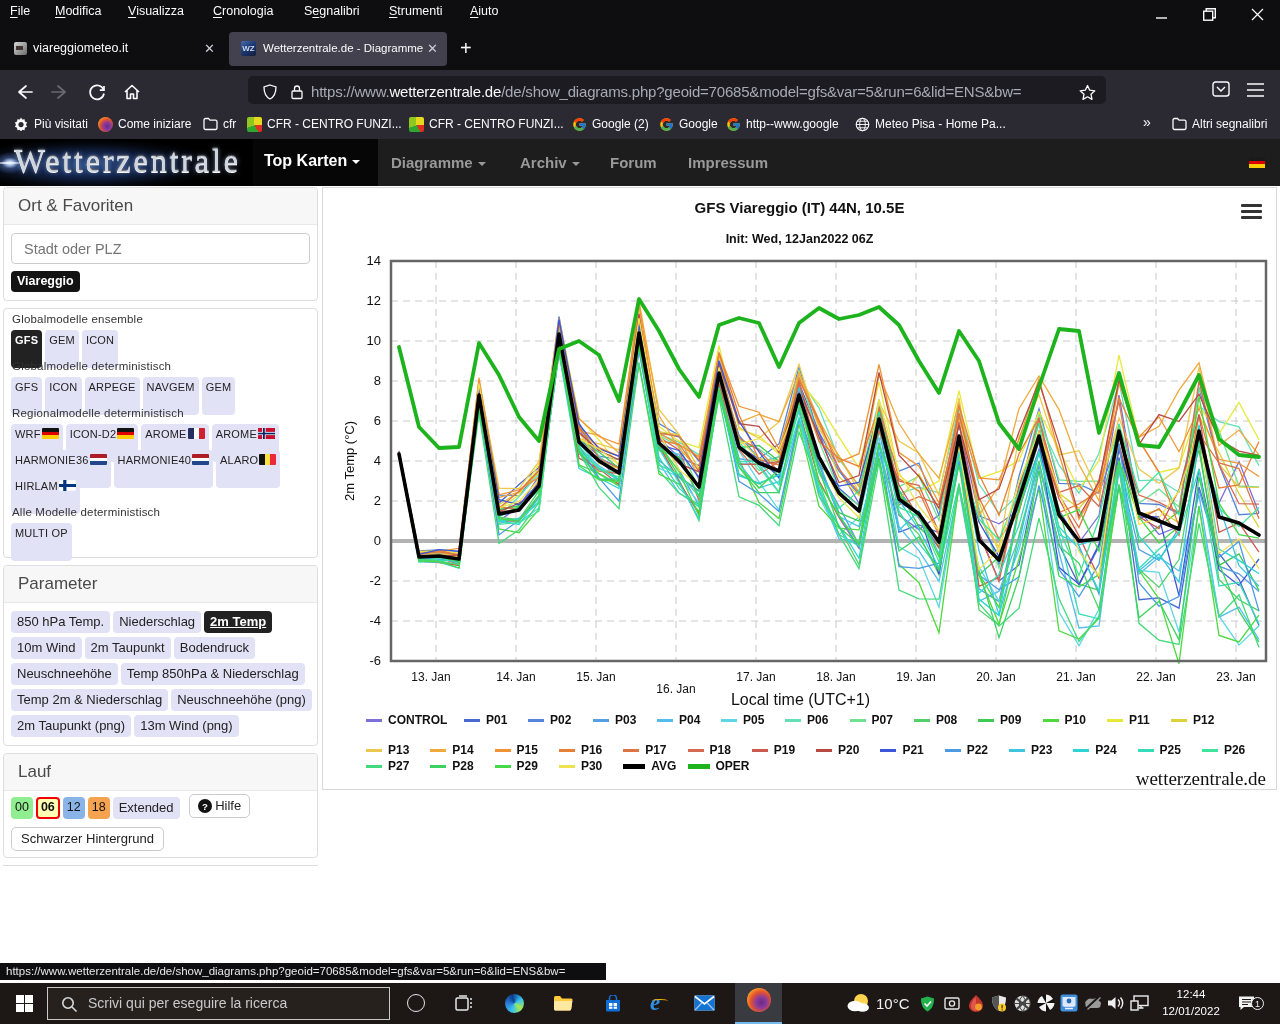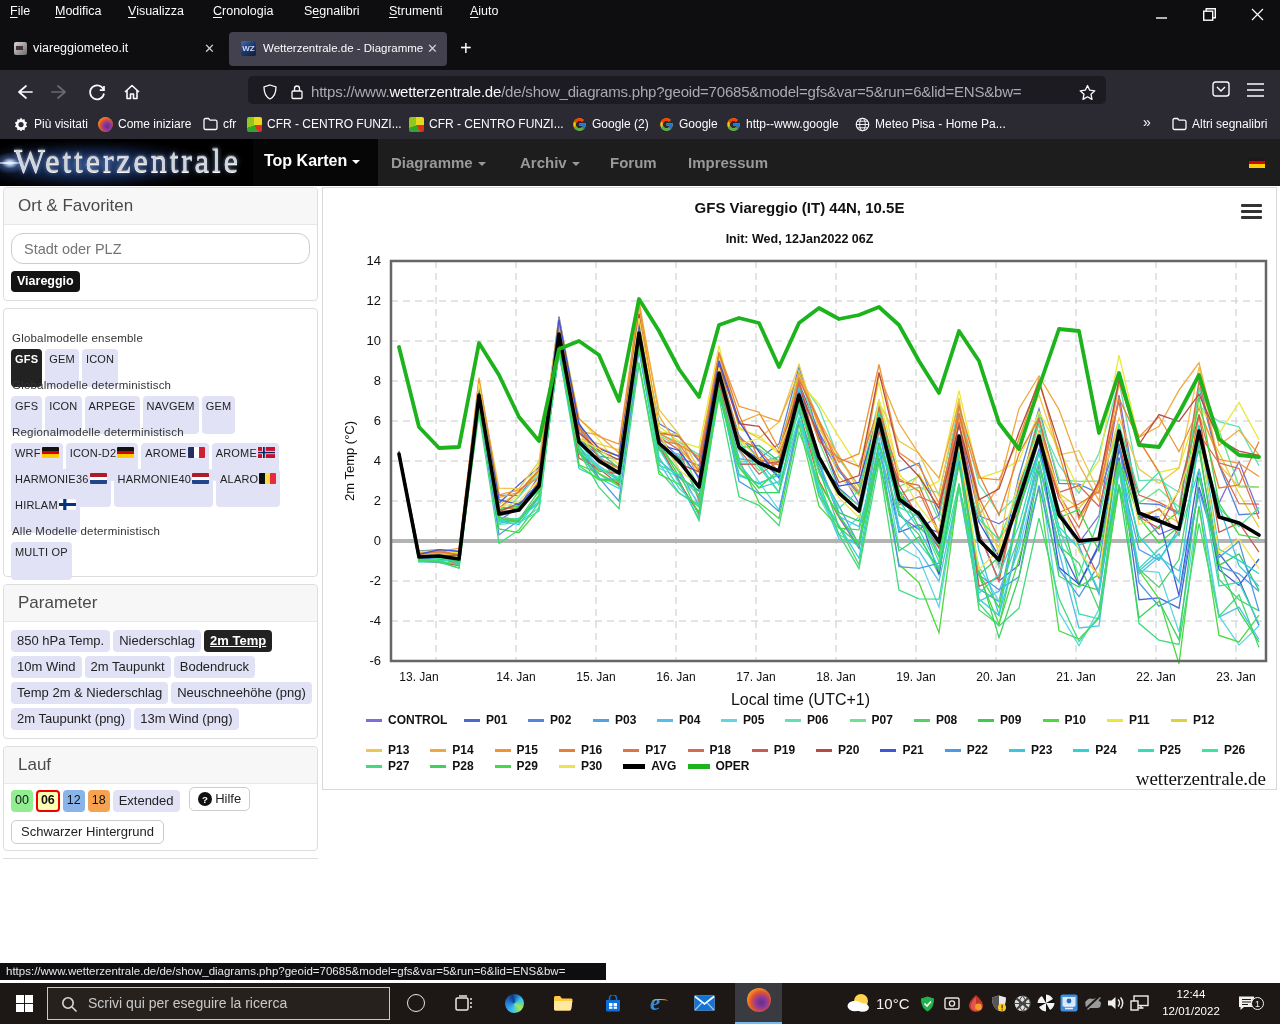--- a/index.html
+++ b/index.html
@@ -47,21 +47,21 @@
   .panel .hd { background:#f7f7f7; border-bottom:1px solid #e8e8e8; border-radius:4px 4px 0 0;
      padding:8px 14px; font-size:17px; color:#4a4a4a; }
   .panel .bd { padding:8px 7px; }
   .slab { font-size:11.5px; color:#333; margin:8px 0 5px 1px; letter-spacing:0.2px; }
   .brow { white-space:nowrap; margin-bottom:4px; height:22px; }
   .btn { display:inline-block; background:#e2e2f6; color:#222; border-radius:4px; padding:2px 6px 3px;
      font-size:13px; margin:0 3px 0 0; vertical-align:top; line-height:17px; }
   .mbtn { font-size:11px; letter-spacing:0.2px; padding:2px 4px 19px; }
   .btn.sel { background:#222; color:#fff; font-weight:bold; }
   .flag { display:inline-block; width:17px; height:11px; vertical-align:-1px; margin-left:1px; border-radius:1px; }
-  input.city { width:299px; height:31px; border:1px solid #ccc; border-radius:12px; font-size:14.5px; color:#999; padding:0 12px;
+  input.city { width:299px; height:31px; border:1px solid #ccc; border-radius:4px; font-size:14.5px; color:#999; padding:0 12px;
      font-family:"Liberation Sans",sans-serif; }
   .btn-dark { display:inline-block; background:#131313; color:#fff; font-weight:bold; border-radius:4px; padding:3px 6px 4px; font-size:12.5px; }
   .runbtn { display:inline-block; border-radius:4px; padding:2px 4px 3px; font-size:12.5px; line-height:17px; color:#111; margin-right:3px; vertical-align:top; }
   .wbtn { display:inline-block; background:#fff; border:1px solid #ccc; border-radius:5px; padding:4px 9px 5px; font-size:13px; color:#222; }
   
   #chartpanel { position:absolute; top:48px; left:322px; width:955px; height:603px; background:#fff; border:1px solid #d8d8d8; }
   #ctitle { position:absolute; top:11px; left:0; width:100%; text-align:center; font-size:15px; font-weight:bold; color:#111; }
   #cinit  { position:absolute; top:44px; left:0; width:100%; text-align:center; font-size:12.5px; font-weight:bold; color:#111; }
   #cmenu  { position:absolute; top:16px; right:14px; width:21px; }
   #cmenu div { height:3px; background:#333; margin-bottom:3px; border-radius:1px; }
@@ -248,21 +248,21 @@
   <div id="sidebar">
     <div class="panel">
       <div class="hd">Ort &amp; Favoriten</div>
       <div class="bd">
         <input class="city" value="" placeholder="Stadt oder PLZ" style="">
         <div style="margin-top:7px;"><span class="btn-dark">Viareggio</span></div>
       </div>
     </div>
     <div class="panel">
       <div class="bd" style="padding-top:2px;padding-bottom:12px;">
-        <div class="slab" style="margin-top:21px;">Globalmodelle ensemble</div>
+        <div class="slab" style="margin-top:2px;">Globalmodelle ensemble</div>
         <div class="brow"><span class="btn mbtn sel">GFS</span><span class="btn mbtn">GEM</span><span class="btn mbtn">ICON</span></div>
         <div class="slab">Globalmodelle deterministisch</div>
         <div class="brow"><span class="btn mbtn">GFS</span><span class="btn mbtn">ICON</span><span class="btn mbtn">ARPEGE</span><span class="btn mbtn">NAVGEM</span><span class="btn mbtn">GEM</span></div>
         <div class="slab">Regionalmodelle deterministisch</div>
         <div class="brow"><span class="btn mbtn">WRF<span class="flag" style="background:linear-gradient(#111 33%,#d00 33%,#d00 66%,#fc0 66%)"></span></span><span class="btn mbtn">ICON-D2<span class="flag" style="background:linear-gradient(#111 33%,#d00 33%,#d00 66%,#fc0 66%)"></span></span><span class="btn mbtn">AROME<span class="flag" style="background:linear-gradient(90deg,#23305f 33%,#fff 33%,#fff 66%,#ce2031 66%)"></span></span><span class="btn mbtn">AROME<span class="flag"><svg width="17" height="11">
                     <rect width="17" height="11" fill="#c8102e"></rect>
                     <rect x="4.2" width="3.4" height="11" fill="#fff"></rect>
                     <rect y="3.9" width="17" height="3.2" fill="#fff"></rect>
                     <rect x="5" width="1.8" height="11" fill="#002868"></rect>
                     <rect y="4.7" width="17" height="1.7" fill="#002868"></rect>
@@ -275,20 +275,21 @@
                   </svg></span></span></div>
         <div class="slab">Alle Modelle deterministisch</div>
         <div class="brow" style="margin-bottom:0;"><span class="btn mbtn">MULTI OP</span></div>
       </div>
     </div>
     <div class="panel">
       <div class="hd">Parameter</div>
       <div class="bd">
         <div class="brow"><span class="btn">850 hPa Temp.</span><span class="btn">Niederschlag</span><span class="btn sel" style="text-decoration:underline">2m Temp</span></div>
         <div class="brow"><span class="btn">10m Wind</span><span class="btn">2m Taupunkt</span><span class="btn">Bodendruck</span></div>
+        <div class="brow"><span class="btn">Neuschneehöhe</span><span class="btn">Temp 850hPa &amp; Niederschlag</span></div>
         <div class="brow"><span class="btn">Temp 2m &amp; Niederschlag</span><span class="btn">Neuschneehöhe (png)</span></div>
         <div class="brow" style="margin-bottom:0;"><span class="btn">2m Taupunkt (png)</span><span class="btn">13m Wind (png)</span></div>
       </div>
     </div>
     <div class="panel">
       <div class="hd">Lauf</div>
       <div class="bd" style="padding-top:6px;padding-bottom:6px;">
         <div style="white-space:nowrap;"><span class="runbtn" style="background:#90ee90">00</span><span class="runbtn" style="background:#ffffb3;border:2px solid #e00;font-weight:bold;padding:0 3px 1px;">06</span><span class="runbtn" style="background:#8ab4e8">12</span><span class="runbtn" style="background:#f5a351">18</span><span class="btn" style="font-size:13px">Extended</span><span class="wbtn" style="margin-left:6px;position:relative;top:-3px;padding:3px 8px 4px;"><svg width="14" height="14" viewBox="0 0 16 16" style="vertical-align:-2.5px">
                   <circle cx="8" cy="8" r="8" fill="#111"></circle>
                   <text x="8" y="12" text-anchor="middle" font-size="11" font-weight="bold" fill="#fff">?</text>
@@ -370,24 +371,24 @@
 <polyline points="76.0,267.1 96.0,372.2 116.0,372.3 136.0,371.8 156.0,208.1 176.0,333.0 196.0,330.8 216.0,313.4 236.0,164.3 256.0,262.6 276.0,280.1 296.0,292.4 316.0,149.8 336.0,269.2 356.0,300.1 376.0,319.1 396.0,199.8 416.0,273.9 436.0,273.4 456.0,296.8 476.0,229.6 496.0,299.1 516.0,346.6 536.0,358.0 556.0,235.2 576.0,323.1 596.0,355.3 616.0,380.6 636.0,295.6 656.0,405.2 676.0,386.6 696.0,337.3 716.0,263.5 736.0,346.8 756.0,426.0 776.0,430.8 796.0,272.8 816.0,380.5 836.0,361.2 856.0,345.4 876.0,281.2 896.0,397.9 916.0,394.4 936.0,435.9" fill="none" stroke="#35dcb8" stroke-width="1.3"></polyline>
 <polyline points="76.0,267.6 96.0,373.9 116.0,370.1 136.0,371.7 156.0,216.1 176.0,336.3 196.0,334.7 216.0,323.2 236.0,153.2 256.0,258.0 276.0,281.8 296.0,289.2 316.0,154.8 336.0,277.2 356.0,286.3 376.0,308.1 396.0,190.2 416.0,253.3 436.0,279.0 456.0,304.5 476.0,217.4 496.0,285.0 516.0,320.2 536.0,302.7 556.0,223.6 576.0,319.4 596.0,328.6 616.0,373.9 636.0,267.6 656.0,331.0 676.0,351.8 696.0,303.6 716.0,235.1 736.0,341.0 756.0,387.5 776.0,331.0 796.0,236.0 816.0,304.4 836.0,284.1 856.0,326.6 876.0,252.8 896.0,320.1 916.0,338.6 936.0,319.5" fill="none" stroke="#3fe49a" stroke-width="1.3"></polyline>
 <polyline points="76.0,267.2 96.0,371.5 116.0,373.1 136.0,376.4 156.0,225.5 176.0,355.3 196.0,342.0 216.0,314.6 236.0,160.6 256.0,264.0 276.0,299.4 296.0,320.7 316.0,174.4 336.0,282.6 356.0,305.2 376.0,316.6 396.0,209.7 416.0,308.8 436.0,317.4 456.0,337.8 476.0,244.0 496.0,294.6 516.0,346.6 536.0,380.6 556.0,274.5 576.0,402.1 596.0,410.8 616.0,411.2 636.0,295.6 656.0,415.4 676.0,438.0 696.0,420.2 716.0,330.2 736.0,410.6 756.0,453.5 776.0,428.2 796.0,277.8 816.0,435.3 836.0,452.2 856.0,456.5 876.0,335.4 896.0,428.5 916.0,406.8 936.0,459.4" fill="none" stroke="#42da7a" stroke-width="1.3"></polyline>
 <polyline points="76.0,265.3 96.0,369.4 116.0,368.3 136.0,374.1 156.0,215.8 176.0,328.3 196.0,318.8 216.0,302.1 236.0,146.2 256.0,263.0 276.0,291.2 296.0,292.2 316.0,156.6 336.0,262.6 356.0,269.3 376.0,308.1 396.0,206.6 416.0,279.3 436.0,304.7 456.0,304.5 476.0,208.6 496.0,280.8 516.0,339.6 536.0,356.0 556.0,270.0 576.0,363.0 596.0,349.0 616.0,382.5 636.0,276.9 656.0,382.6 676.0,449.7 696.0,389.1 716.0,282.7 736.0,388.2 756.0,399.1 776.0,386.6 796.0,298.3 816.0,429.8 836.0,413.2 856.0,451.8 876.0,288.8 896.0,375.5 916.0,423.2 936.0,454.2" fill="none" stroke="#3cd25f" stroke-width="1.3"></polyline>
 <polyline points="76.0,267.6 96.0,372.8 116.0,373.5 136.0,380.0 156.0,217.3 176.0,330.6 196.0,333.1 216.0,307.2 236.0,157.8 256.0,277.7 276.0,291.8 296.0,293.9 316.0,158.4 336.0,256.5 356.0,283.6 376.0,327.8 396.0,200.3 416.0,278.7 436.0,300.0 456.0,281.6 476.0,206.0 496.0,295.1 516.0,327.2 536.0,355.8 556.0,256.2 576.0,306.9 596.0,326.2 616.0,369.0 636.0,251.4 656.0,385.5 676.0,419.6 696.0,321.5 716.0,250.8 736.0,329.6 756.0,321.6 776.0,363.3 796.0,273.6 816.0,329.1 836.0,355.0 856.0,338.4 876.0,208.6 896.0,315.2 916.0,346.6 936.0,350.1" fill="none" stroke="#45d948" stroke-width="1.3"></polyline>
 <polyline points="76.0,265.7 96.0,367.8 116.0,369.0 136.0,368.4 156.0,195.5 176.0,319.9 196.0,313.5 216.0,291.5 236.0,150.5 256.0,251.0 276.0,260.8 296.0,277.1 316.0,130.0 336.0,245.0 356.0,281.8 376.0,298.0 396.0,179.5 416.0,256.0 436.0,250.6 456.0,262.5 476.0,211.1 496.0,271.2 516.0,309.6 536.0,329.7 556.0,211.3 576.0,284.5 596.0,318.7 616.0,342.5 636.0,258.0 656.0,381.5 676.0,361.5 696.0,293.2 716.0,244.4 736.0,302.2 756.0,363.7 776.0,388.1 796.0,245.8 816.0,336.5 836.0,329.8 856.0,303.1 876.0,245.1 896.0,365.4 916.0,350.8 936.0,380.7" fill="none" stroke="#eee34f" stroke-width="1.3"></polyline>
 <polyline points="76.0,266.0 96.0,369.0 116.0,368.0 136.0,371.0 156.0,207.0 176.0,326.0 196.0,322.0 216.0,298.0 236.0,146.0 256.0,254.0 276.0,273.0 296.0,285.0 316.0,145.0 336.0,255.0 356.0,273.0 376.0,299.0 396.0,185.0 416.0,259.0 436.0,275.0 456.0,283.0 476.0,207.0 496.0,269.0 516.0,305.0 536.0,323.0 556.0,231.0 576.0,311.0 596.0,326.0 616.0,354.0 636.0,248.0 656.0,352.0 676.0,372.0 696.0,311.0 716.0,248.0 736.0,327.0 756.0,353.0 776.0,351.0 796.0,243.0 816.0,325.0 836.0,333.0 856.0,341.0 876.0,243.0 896.0,329.0 916.0,335.0 936.0,347.0" fill="none" stroke="#000000" stroke-width="3.6" stroke-linejoin="round" stroke-linecap="round"></polyline>
 <polyline points="76.0,159.0 96.0,239.0 116.0,260.0 136.0,259.0 156.0,155.0 176.0,187.0 196.0,229.0 216.0,253.0 236.0,161.0 256.0,153.0 276.0,167.0 296.0,213.0 316.0,111.0 336.0,143.0 356.0,181.0 376.0,209.0 396.0,137.0 416.0,130.0 436.0,135.0 456.0,179.0 476.0,135.0 496.0,120.0 516.0,131.0 536.0,127.0 556.0,119.0 576.0,137.0 596.0,173.0 616.0,205.0 636.0,143.0 656.0,173.0 676.0,235.0 696.0,261.0 716.0,199.0 736.0,141.0 756.0,143.0 776.0,245.0 796.0,185.0 816.0,257.0 836.0,259.0 856.0,225.0 876.0,187.0 896.0,251.0 916.0,267.0 936.0,269.0" fill="none" stroke="#1db31d" stroke-width="3.8" stroke-linejoin="round" stroke-linecap="round"></polyline>
 <rect x="68" y="73" width="875" height="400" fill="none" stroke="#666" stroke-width="2.5"></rect>
 </svg>
-<div class="xlab" style="left:66px;">13. Jan</div>
+<div class="xlab" style="left:78px;">13. Jan</div>
 <div class="xlab" style="left:163px;">14. Jan</div>
 <div class="xlab" style="left:243px;">15. Jan</div>
-<div class="xlab" style="left:323px;">16. Jan</div>
+<div class="xlab" style="left:323px;margin-top:12px;">16. Jan</div>
 <div class="xlab" style="left:403px;">17. Jan</div>
 <div class="xlab" style="left:483px;">18. Jan</div>
 <div class="xlab" style="left:563px;">19. Jan</div>
 <div class="xlab" style="left:643px;">20. Jan</div>
 <div class="xlab" style="left:723px;">21. Jan</div>
 <div class="xlab" style="left:803px;">22. Jan</div>
 <div class="xlab" style="left:883px;">23. Jan</div>
 <div id="xtitle">Local time (UTC+1)</div>
 <div class="lgrow" style="top:525px">
           <span class="lg" style="left:43px;top:0px;">

